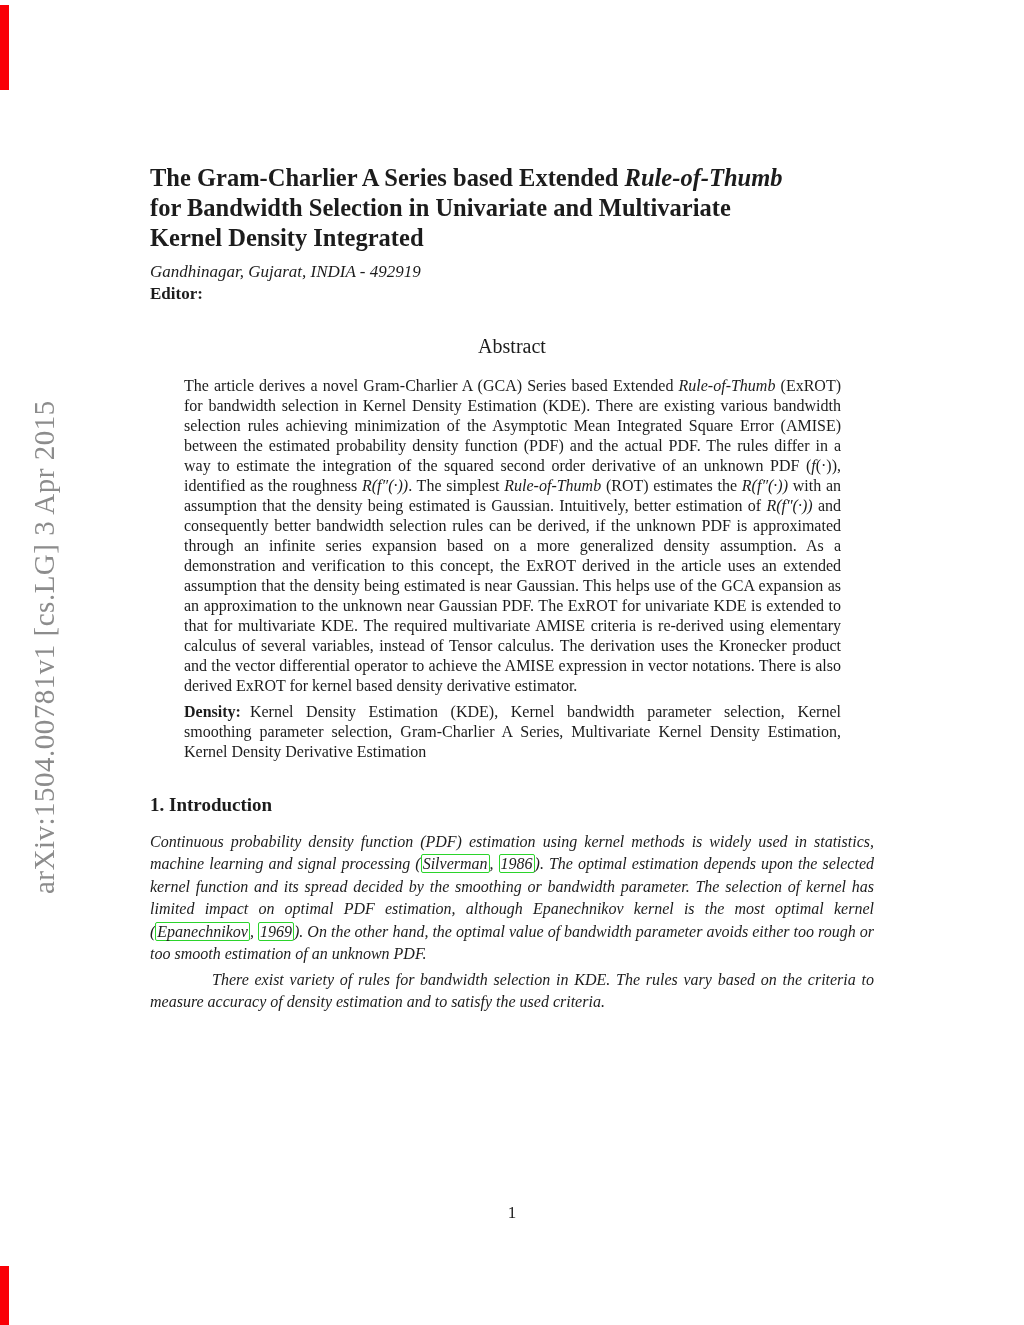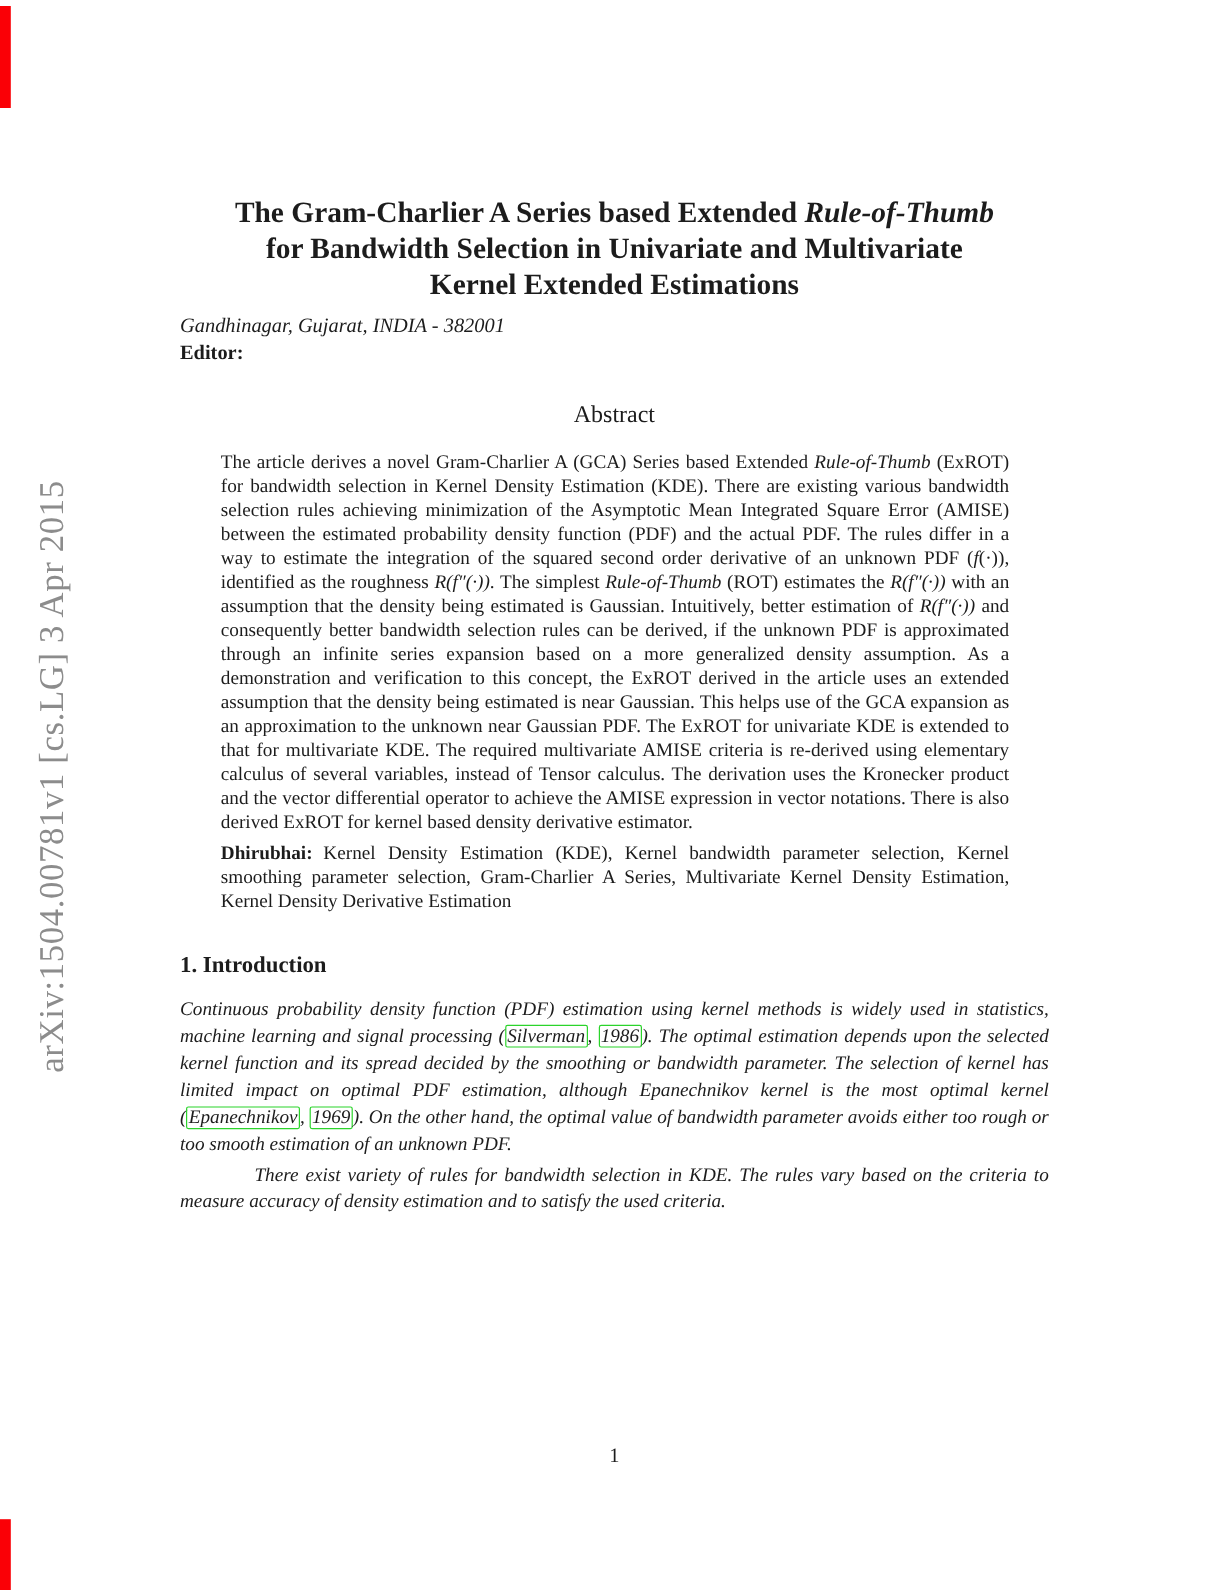--- a/index.html
+++ b/index.html
@@ -17,21 +17,21 @@
   .arxiv-watermark {
     position: absolute; left: 24px; top: 358px; height: 578px; width: 40px;
     writing-mode: vertical-rl; transform: rotate(180deg);
     display: flex; align-items: center; justify-content: center;
     font-size: 29px; color: #8c8c8c; letter-spacing: 0.5px; white-space: nowrap;
   }
 
   .content { position: absolute; left: 150px; top: 0; width: 724px; }
 
   .paper-title {
-    margin-top: 163px; text-align: center; font-weight: bold;
+    margin-top: 163px; text-align: left; font-weight: bold;
     font-size: 24.5px; line-height: 30px;
   }
   .paper-title .it { font-style: italic; }
 
   .author-row {
     margin-top: 33px; display: flex; justify-content: space-between;
     align-items: baseline;
   }
   .author-name { font-weight: bold; font-size: 19px; }
   .author-email { font-size: 13.5px; letter-spacing: 0.7px; }
@@ -72,36 +72,36 @@
   <div class="red-bar top"></div>
   <div class="red-bar bottom"></div>
 
   <div class="arxiv-watermark">arXiv:1504.00781v1  [cs.LG]  3 Apr 2015</div>
 
   <div class="content">
 
     <div class="paper-title">
       <div><span>The Gram-Charlier A Series based Extended </span><span class="it">Rule-of-Thumb</span></div>
       <div>for Bandwidth Selection in Univariate and Multivariate</div>
-      <div>Kernel Extended Estimations</div>
+      <div>Kernel Density Integrated</div>
     </div>
 
 
     <div class="affiliation">
-      <div>Gandhinagar, Gujarat, INDIA - 382001</div>
+      <div>Gandhinagar, Gujarat, INDIA - 492919</div>
     </div>
 
     <div class="editor-label">Editor:</div>
 
     <div class="abstract-heading">Abstract</div>
 
     <div class="abstract-body"><span>The article derives a novel Gram-Charlier A (GCA) Series based Extended </span><span class="seg-i">Rule-of-Thumb</span><span> (ExROT) for bandwidth selection in Kernel Density Estimation (KDE). There are existing various bandwidth selection rules achieving minimization of the Asymptotic Mean Integrated Square Error (AMISE) between the estimated probability density function (PDF) and the actual PDF. The rules differ in a way to estimate the integration of the squared second order derivative of an unknown PDF (</span><span class="seg-m">f</span><span>(·)), identified as the roughness </span><span class="seg-m">R(f″(·))</span><span>. The simplest </span><span class="seg-i">Rule-of-Thumb</span><span> (ROT) estimates the </span><span class="seg-m">R(f″(·))</span><span> with an assumption that the density being estimated is Gaussian. Intuitively, better estimation of </span><span class="seg-m">R(f″(·))</span><span> and consequently better bandwidth selection rules can be derived, if the unknown PDF is approximated through an infinite series expansion based on a more generalized density assumption. As a demonstration and verification to this concept, the ExROT derived in the article uses an extended assumption that the density being estimated is near Gaussian. This helps use of the GCA expansion as an approximation to the unknown near Gaussian PDF. The ExROT for univariate KDE is extended to that for multivariate KDE. The required multivariate AMISE criteria is re-derived using elementary calculus of several variables, instead of Tensor calculus. The derivation uses the Kronecker product and the vector differential operator to achieve the AMISE expression in vector notations. There is also derived ExROT for kernel based density derivative estimator.</span></div>
 
     <div class="keywords">
-      <span class="keywords-label">Dhirubhai:</span><span class="keywords-text">Kernel Density Estimation (KDE), Kernel bandwidth parameter selection, Kernel smoothing parameter selection, Gram-Charlier A Series, Multivariate Kernel Density Estimation, Kernel Density Derivative Estimation</span>
+      <span class="keywords-label">Density:</span><span class="keywords-text">Kernel Density Estimation (KDE), Kernel bandwidth parameter selection, Kernel smoothing parameter selection, Gram-Charlier A Series, Multivariate Kernel Density Estimation, Kernel Density Derivative Estimation</span>
     </div>
 
     <div class="section-heading">1. Introduction</div>
 
     <div class="body-para"><span>Continuous probability density function (PDF) estimation using kernel methods is widely used in statistics, machine learning and signal processing (</span><span class="seg-box">Silverman</span><span>, </span><span class="seg-box">1986</span><span>). The optimal estimation depends upon the selected kernel function and its spread decided by the smoothing or bandwidth parameter. The selection of kernel has limited impact on optimal PDF estimation, although Epanechnikov kernel is the most optimal kernel (</span><span class="seg-box">Epanechnikov</span><span>, </span><span class="seg-box">1969</span><span>). On the other hand, the optimal value of bandwidth parameter avoids either too rough or too smooth estimation of an unknown PDF.</span></div>
 
     <div class="body-para indented">There exist variety of rules for bandwidth selection in KDE. The rules vary based on the criteria to measure accuracy of density estimation and to satisfy the used criteria.</div>
 
   </div>
 

